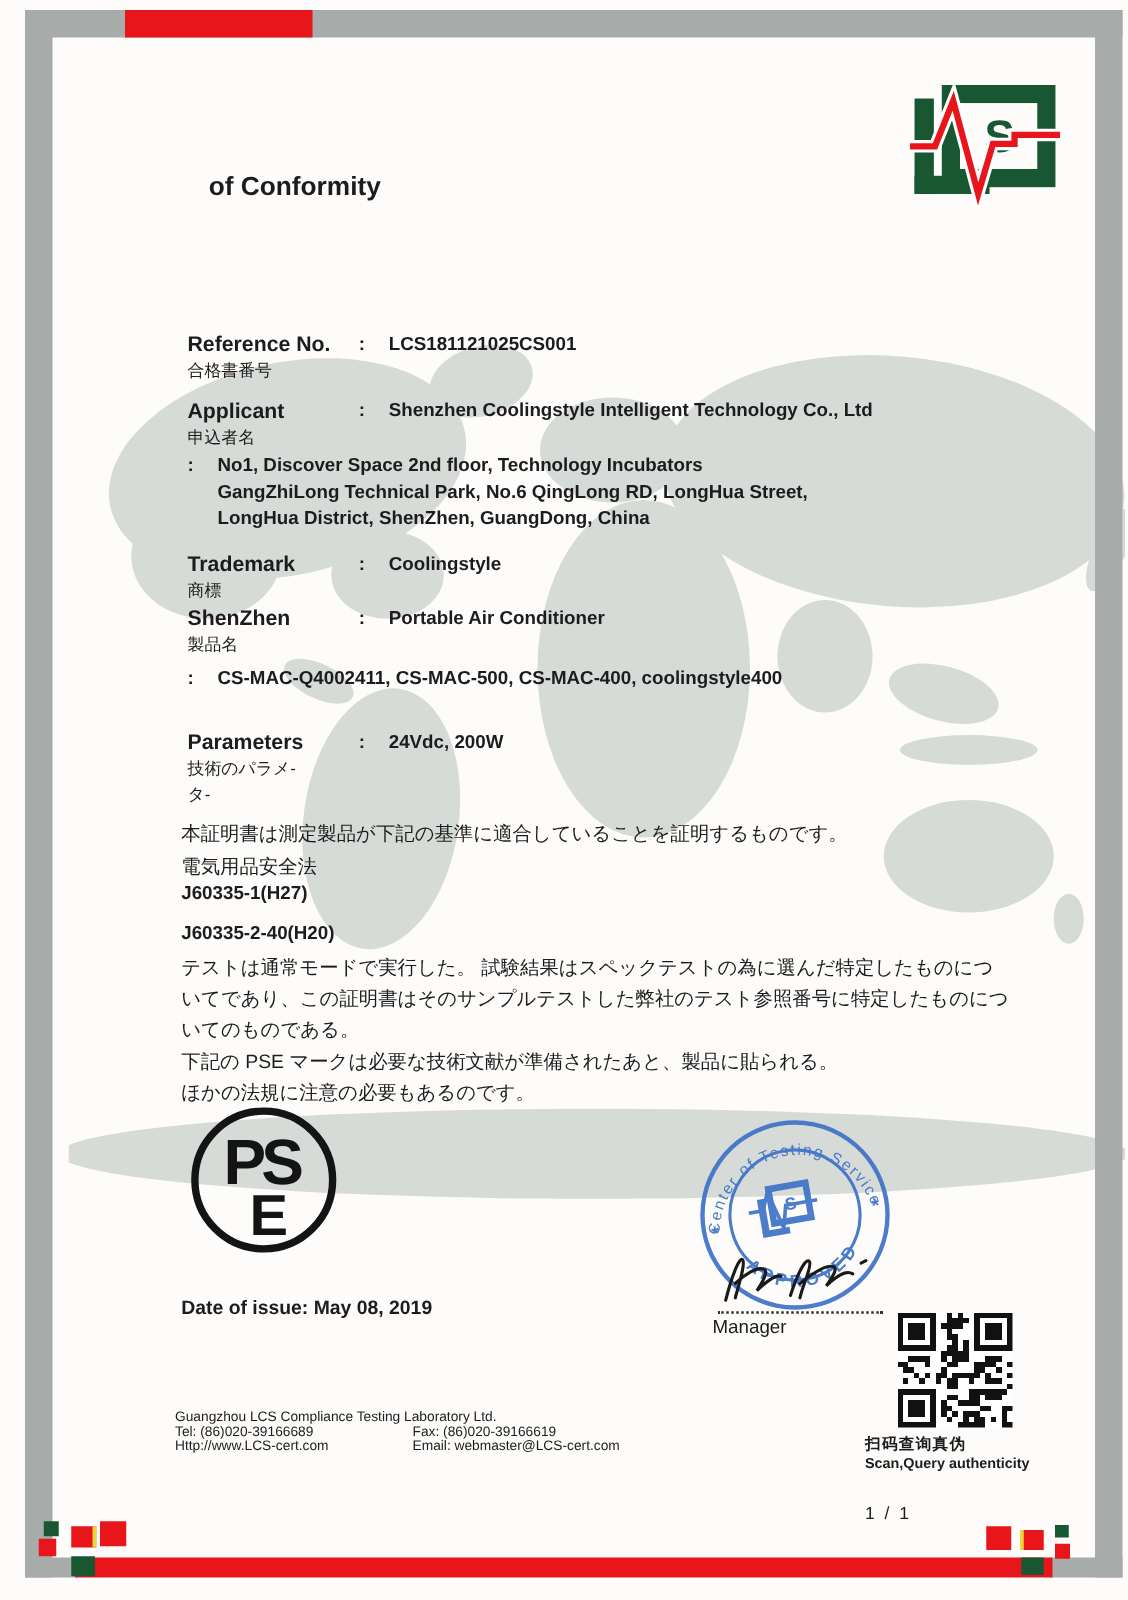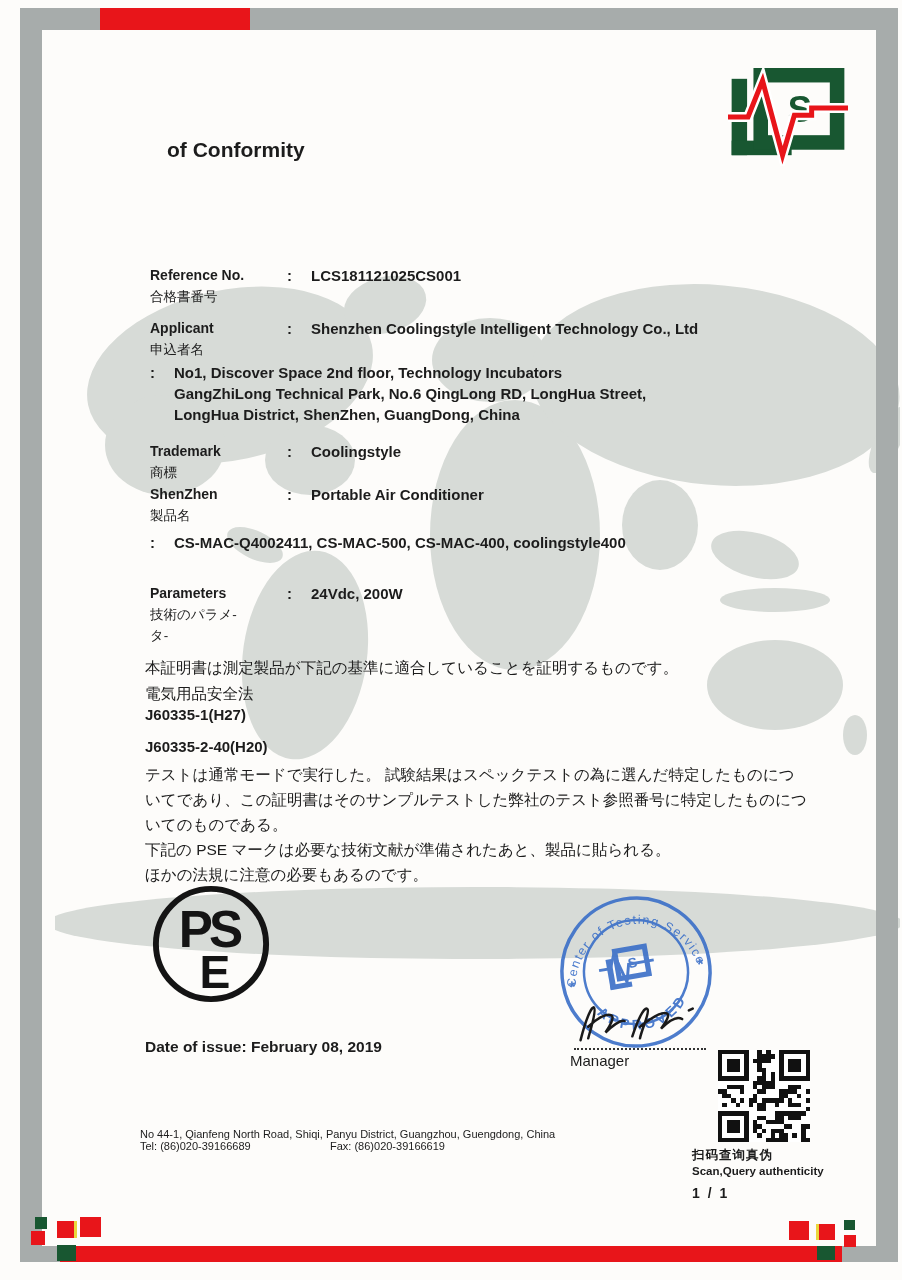--- a/index.html
+++ b/index.html
@@ -28,21 +28,21 @@
 
   
   #title{left:166px;top:136px;z-index:2;}
   #title h1{margin:0;font-size:34px;font-weight:bold;letter-spacing:1px;}
   #title h2{margin:2px 0 0 1px;font-size:21px;font-weight:bold;}
   #lcs-logo{left:728px;top:68px;z-index:2;}
 
   
   .field-row{position:absolute;left:150px;width:665px;display:flex;z-index:2;}
   .flabel{width:137px;}
-  .flabel-en{display:block;font-weight:bold;font-size:14px;line-height:21px;}
+  .flabel-en{display:block;font-weight:bold;font-size:17px;line-height:21px;}
   .flabel-jp{display:block;font-size:13.5px;line-height:21px;white-space:pre-line;}
   .fcolon{width:24px;font-weight:bold;font-size:15px;line-height:21px;}
   .fvalue{flex:1;font-weight:bold;font-size:15px;line-height:21px;white-space:pre-line;}
 
   
   .jp{font-size:15.5px;line-height:25px;}
   #stmt-intro{left:145px;top:655px;width:680px;z-index:2;}
   #stmt-law{left:145px;top:681px;z-index:2;}
   #stmt-std1,#stmt-std2{left:145px;font-weight:bold;font-size:15px;z-index:2;}
   #stmt-std1{top:706px;} #stmt-std2{top:738px;}
@@ -58,21 +58,21 @@
 
   
   #footer{left:140px;top:1129px;width:470px;font-size:11px;line-height:11.5px;z-index:2;}
   .fcols{display:flex;} .fcols .c1{width:190px;}
 
   
   #qr{left:718px;top:1050px;width:92px;height:92px;z-index:2;}
   #qr-caption{left:692px;top:1147px;width:142px;z-index:2;}
   #qr-cn{font-weight:bold;font-size:12.5px;letter-spacing:1px;}
   #qr-en{font-weight:bold;font-size:11.5px;margin-top:1px;}
-  #qr-page{font-weight:bold;font-size:14px;letter-spacing:2px;margin-top:8px;}
+  #qr-page{font-weight:normal;font-size:14px;letter-spacing:2px;margin-top:25px;}
 </style>
 </head>
 <body>
 
 <div class="page">
 
   <svg id="map" class="abs" width="845" height="720" viewBox="0 0 845 720" aria-hidden="true">
     <ellipse cx="175" cy="120" rx="145" ry="85" transform="rotate(-12 175 120)"></ellipse>
     <ellipse cx="110" cy="190" rx="60" ry="50"></ellipse>
     <ellipse cx="255" cy="205" rx="45" ry="35"></ellipse>
@@ -220,27 +220,31 @@
   </svg>
 
   <div id="sig-block" class="abs">
     <svg width="140" height="46" viewBox="0 0 140 48">
       <path d="M8,44 C14,20 20,8 22,10 C25,13 18,34 16,42 M16,30 C24,22 34,16 40,18 C44,20 38,30 34,36 C40,30 50,22 54,24 M62,40 C70,16 76,8 78,12 C80,16 72,32 70,42 M70,30 C80,22 92,14 98,16 C102,18 96,26 92,32 C98,26 108,18 114,22 M121,13 L125,11" fill="none" stroke="#1a1a1a" stroke-width="2.6" stroke-linecap="round"></path>
     </svg>
     <div id="sig-line"></div>
     <div id="manager">Manager</div>
   </div>
 
-  <div id="date-line" class="abs">Date of issue: February 08, 2019</div>
+  <div id="date-line" class="abs">Date of issue: May 08, 2019</div>
 
   <div id="footer" class="abs">
-    <div>No 44-1, Qianfeng North Road, Shiqi, Panyu District, Guangzhou, Guengdong, China</div>
+    <div>Guangzhou LCS Compliance Testing Laboratory Ltd.</div>
     <div class="fcols">
       <div class="c1">Tel: (86)020-39166689</div>
       <div>Fax: (86)020-39166619</div>
+    </div>
+    <div class="fcols">
+      <div class="c1">Http://www.LCS-cert.com</div>
+      <div>Email: webmaster@LCS-cert.com</div>
     </div>
   </div>
 
   <div id="qr" class="abs"><svg viewBox="0 0 21 21" width="92" height="92" shape-rendering="crispEdges">
         <rect x="0" y="0" width="21" height="21" fill="#ffffff"></rect>
         <rect x="9" y="0" width="1" height="1" fill="#111"></rect>
         <rect x="11" y="0" width="1" height="1" fill="#111"></rect>
         <rect x="9" y="1" width="1" height="1" fill="#111"></rect>
         <rect x="10" y="1" width="1" height="1" fill="#111"></rect>
         <rect x="11" y="1" width="1" height="1" fill="#111"></rect>

